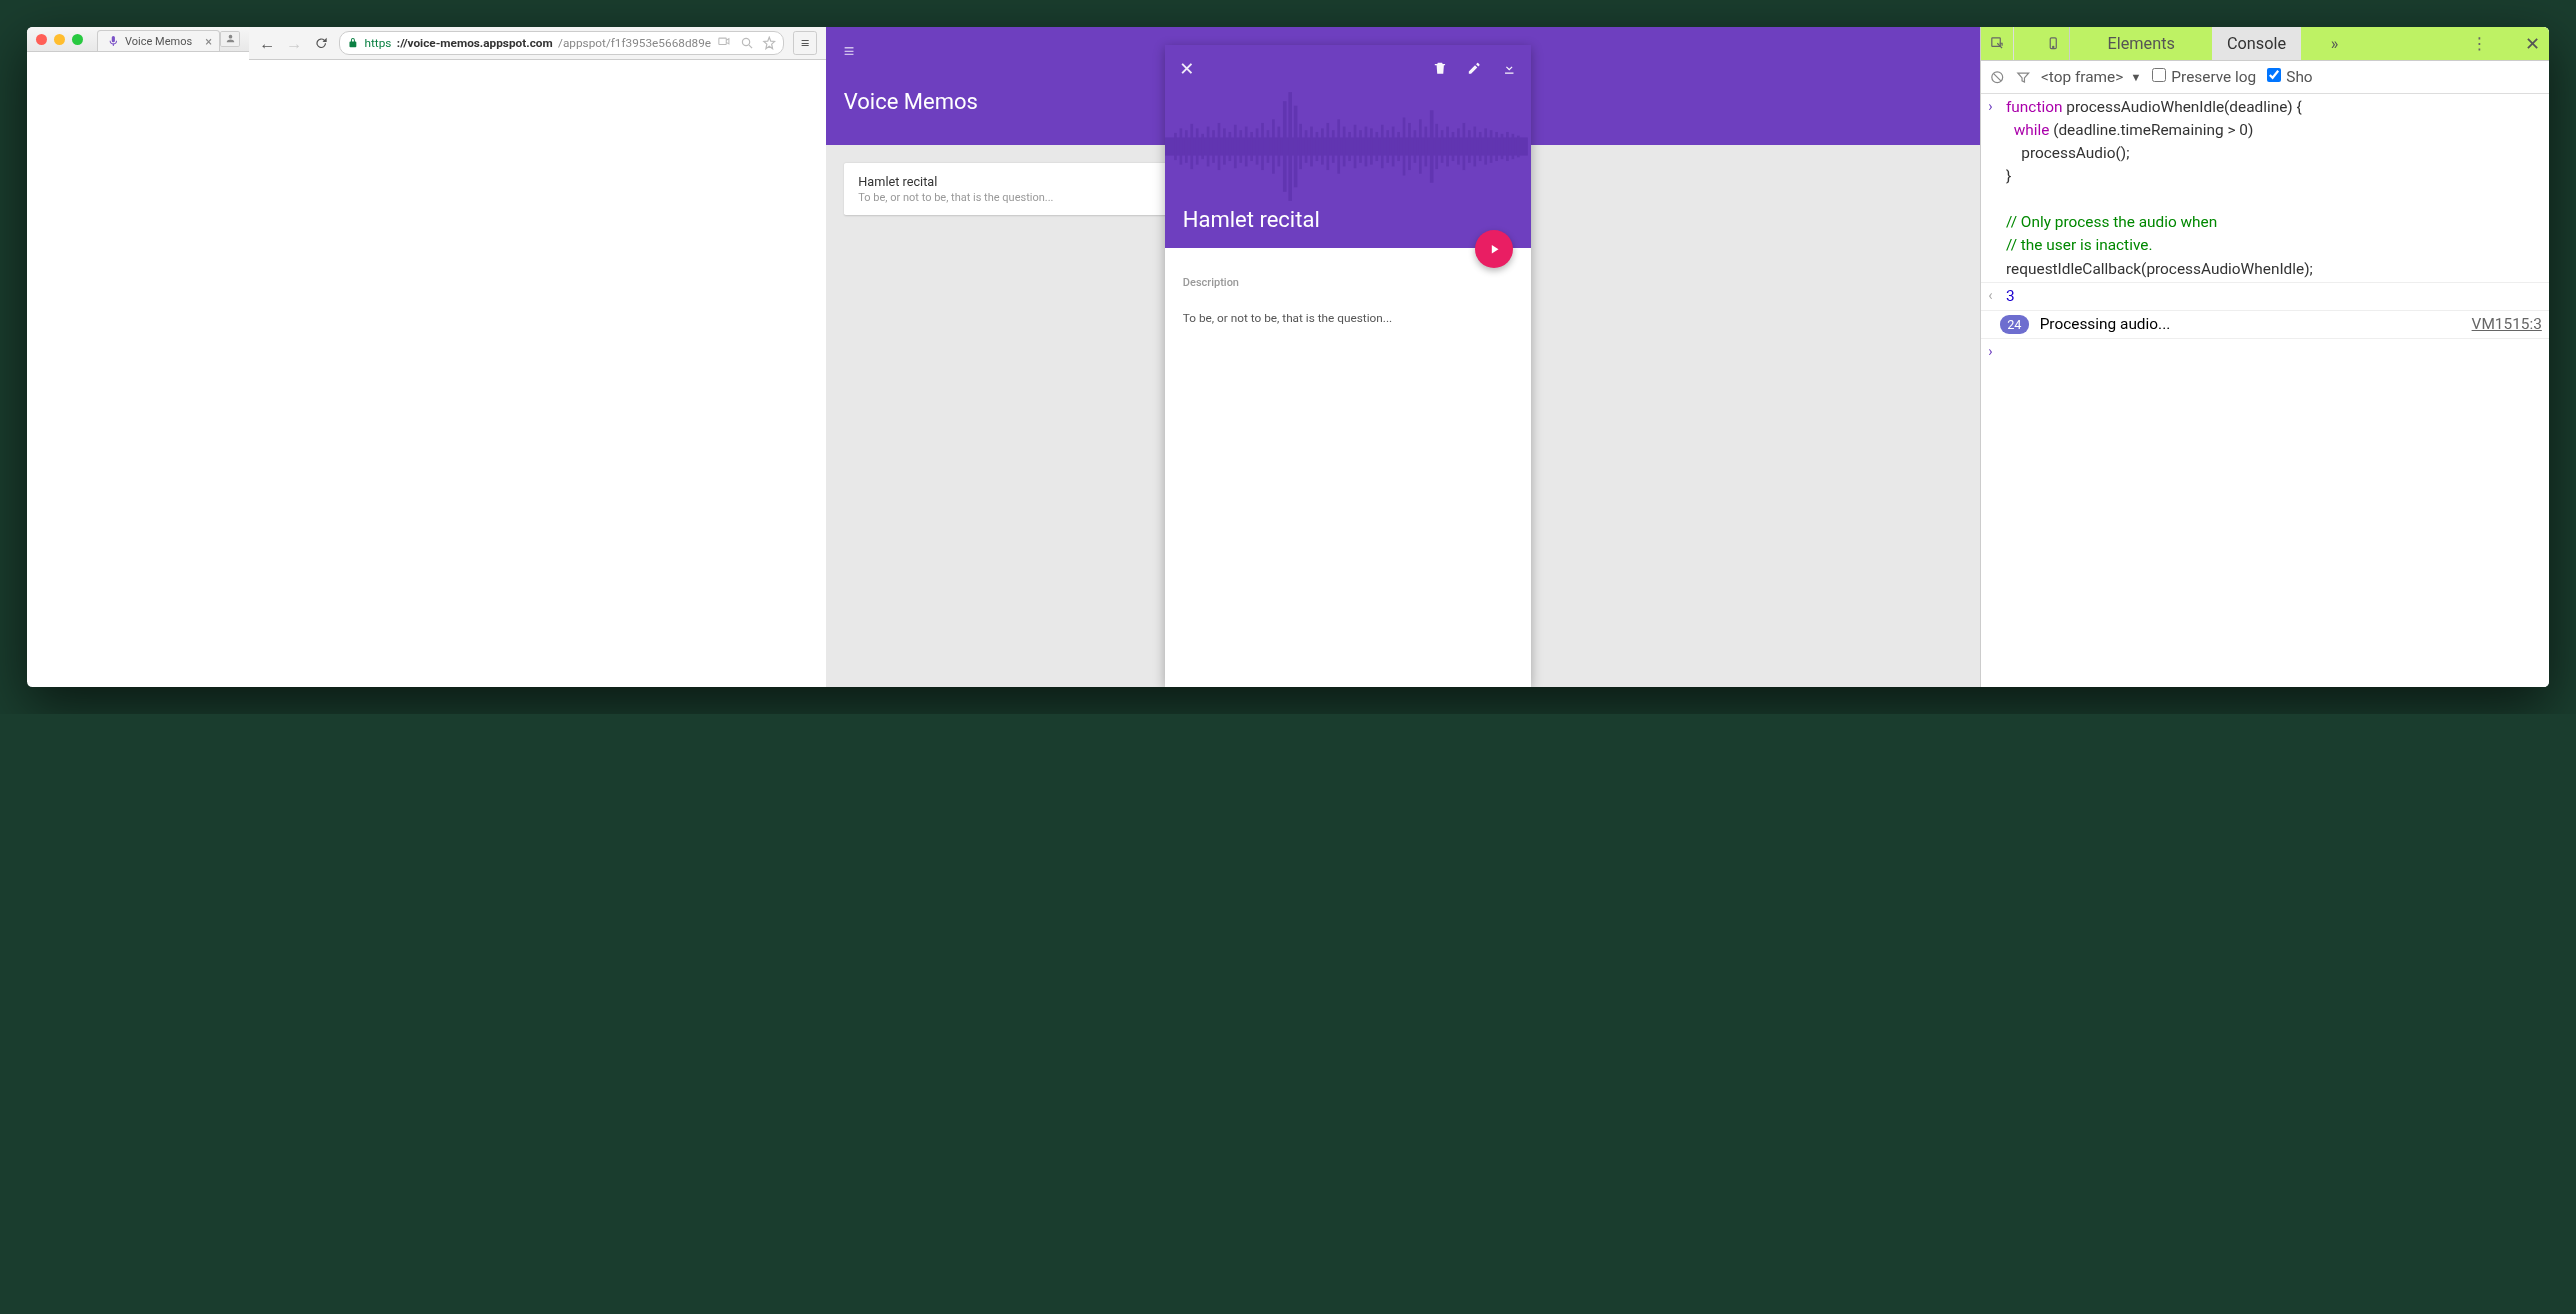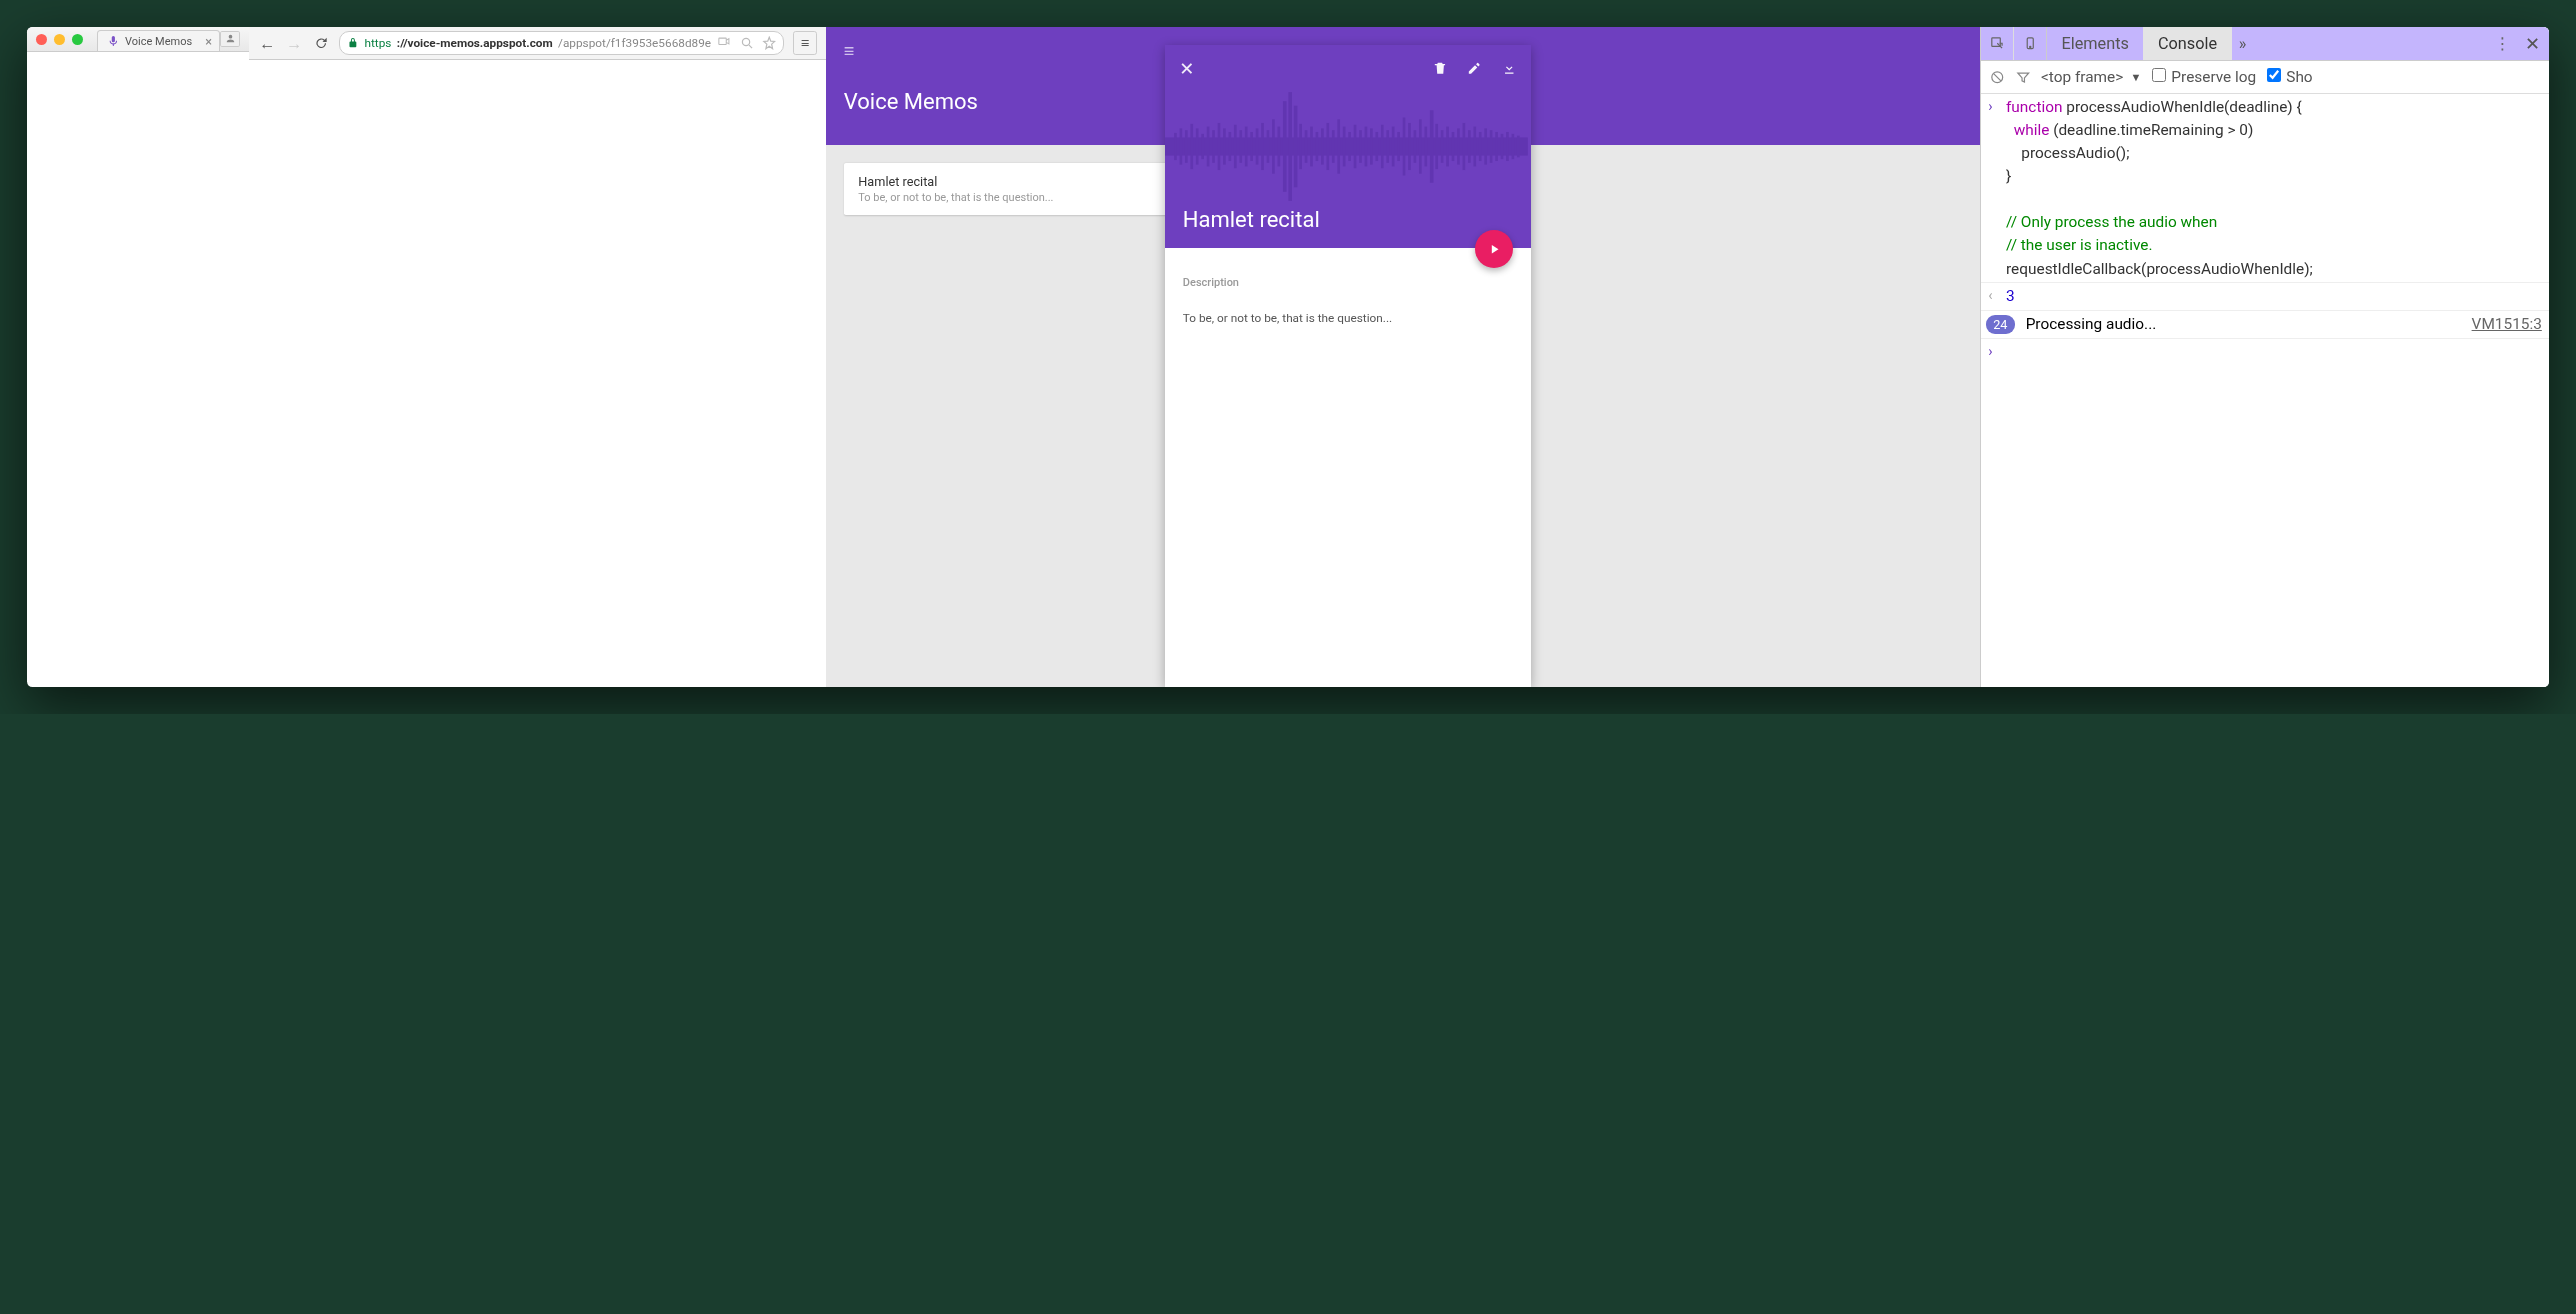--- a/index.html
+++ b/index.html
@@ -40,21 +40,21 @@
     .detail-top-row { display: flex; align-items: center; padding: 12.7px 14.5px; gap: 12.7px; }
     .detail-close { font-size: 18px; opacity: 0.9; cursor:pointer;}
     .detail-actions { margin-left: auto; display: flex; gap: 20px; font-size: 15.4px; opacity: 0.95;}
     .waveform { position:absolute; left:0; right:0; top:38px; height:127px; opacity:0.6;}
     .detail-title { position: absolute; bottom: 16.3px; left: 18px; font-size: 22px; font-weight: 400; }
     .fab { position: absolute; right: 18px; top: 185px; width: 38px; height: 38px; background: #e91e63; border-radius: 50%; box-shadow: 0 2.7px 7.2px rgba(0,0,0,0.3); display:flex; align-items:center; justify-content:center; color:#fff; font-size:12.7px; z-index:5;}
     .detail-body { padding: 28px 18px; }
     .desc-label { font-size: 11px; color: #999; font-weight: 500; }
     .desc-text { font-size: 11.8px; color: #555; margin-top: 22px; }
     .devtools { width: 569px; background: #fff; border-left: 1.8px solid #ccc; display: flex; flex-direction: column; font-family: Menlo, Monaco, Consolas, monospace;}
-    .dt-tabbar { display: flex; align-items: center; height: 34px; border-bottom: 0.9px solid #ccc; background: #c4b5fd; font-family: -apple-system, sans-serif;}
+    .dt-tabbar { display: flex; align-items: center; height: 34px; border-bottom: 0.9px solid #ccc; background: #bef264; font-family: -apple-system, sans-serif; gap: 23px;}
     .dt-btn { width: 33px; height: 100%; display: flex; align-items: center; justify-content: center; color: #666; font-size: 16.3px; border-right:0.9px solid #ddd;}
     .dt-tab { padding: 0 14.5px; font-size: 16.3px; color: #555; height: 100%; display: flex; align-items: center; }
     .dt-tab.active { background: #e4e4e4; color: #333; }
     .dt-chev { padding: 0 7.2px; font-size: 16.3px; color: #555; }
     .dt-spacer { flex: 1;}
     .dt-dots { width: 27px; text-align: center; font-size: 16.3px; color: #666;}
     .dt-close { width: 33px; text-align: center; font-size: 18px; color: #555; }
     .dt-subbar { display: flex; align-items: center; height: 33px; border-bottom: 0.9px solid #ddd; padding: 0 9px; gap: 11px; font-family: -apple-system, sans-serif; font-size: 15.4px; color: #555;}
     .dt-subbar .icon { font-size: 15.4px; color: #888; }
     .frame-select { display: flex; align-items: center; gap: 7.2px; }
@@ -311,21 +311,21 @@
 
       <div class="console-body">
         <div class="con-row">
           <span class="prompt">›</span>
           <div id="code-block" style="white-space:pre"><div><span class="kw">function</span><span class="ident"> processAudioWhenIdle(deadline) {</span></div><div><span class="ident">  </span><span class="kw">while</span><span class="ident"> (deadline.timeRemaining &gt; 0)</span></div><div><span class="ident">    processAudio();</span></div><div><span class="ident">}</span></div><div>&nbsp;</div><div><span class="comment">// Only process the audio when</span></div><div><span class="comment">// the user is inactive.</span></div><div><span class="ident">requestIdleCallback(processAudioWhenIdle);</span></div></div>
         </div>
         <div class="con-row">
           <span class="prompt out">‹</span>
           <span class="num">3</span>
         </div>
-        <div class="con-row" style="padding-left:5px">
+        <div class="con-row" style="padding-left:19px">
           <span class="badge">24</span>
           <span>Processing audio...</span>
           <span class="src-link">VM1515:3</span>
         </div>
         <div class="con-row" style="border-bottom:none">
           <span class="prompt">›</span>
         </div>
       </div>
     </div>
   </div>

